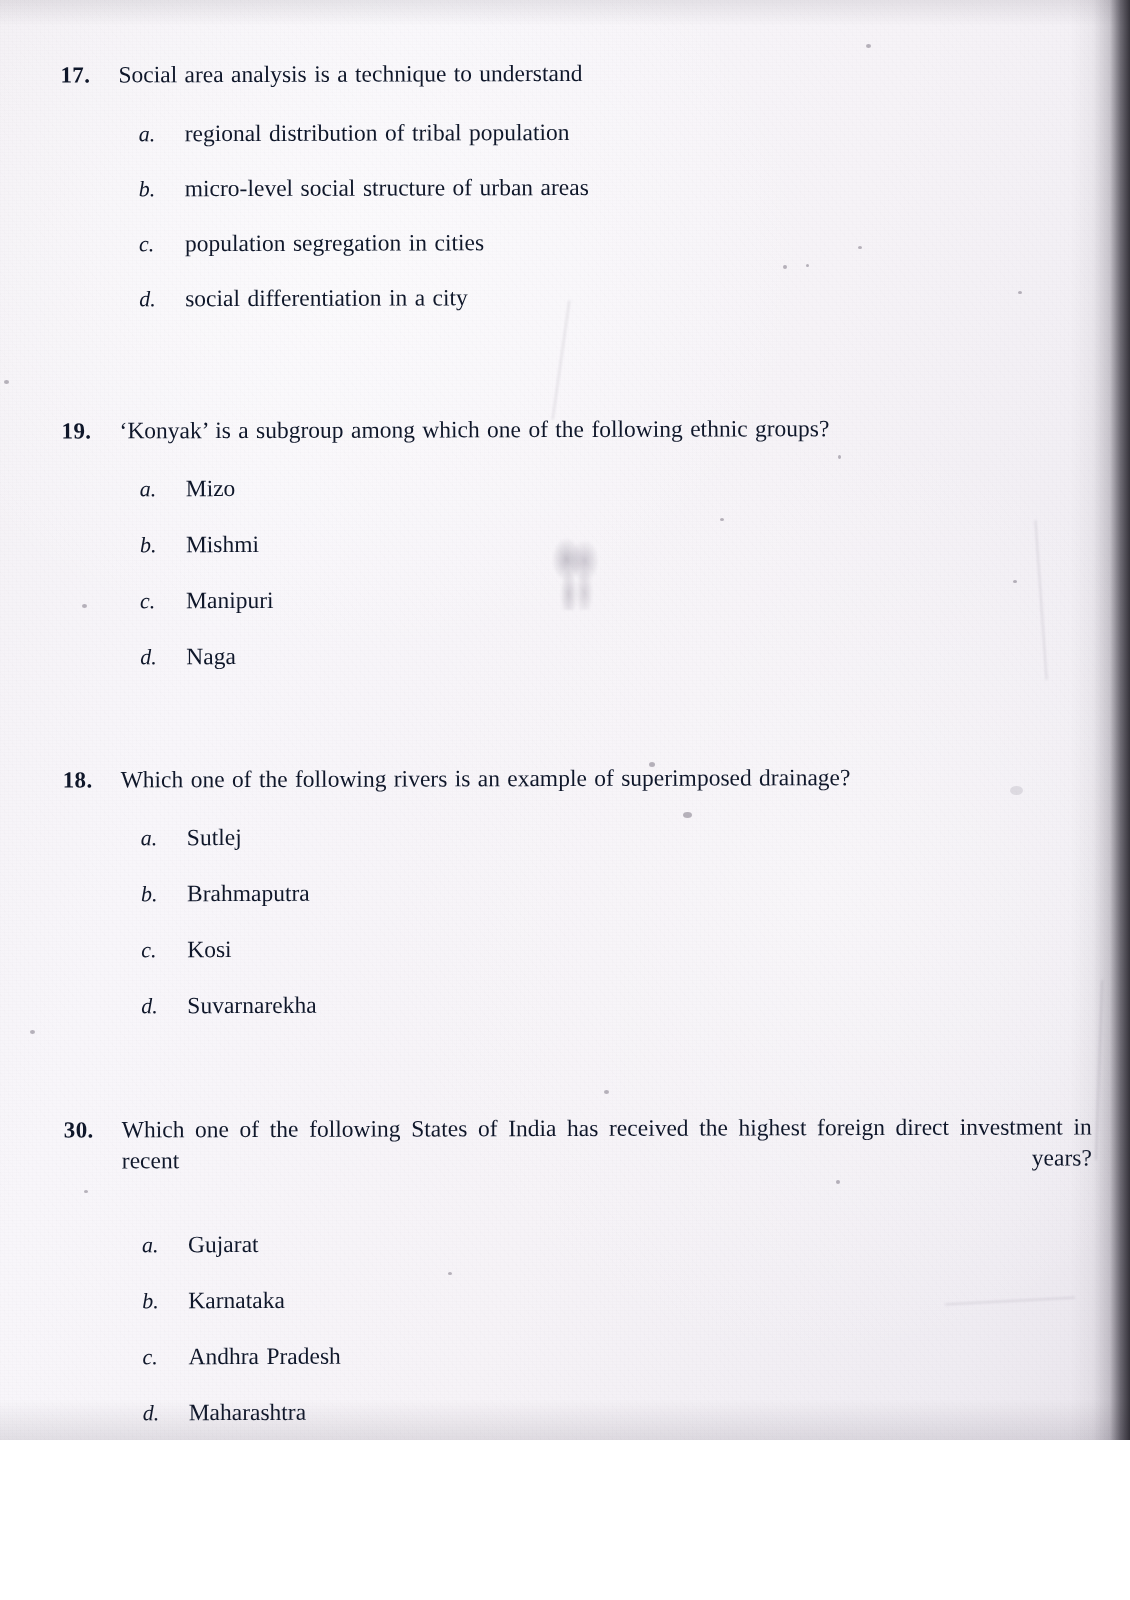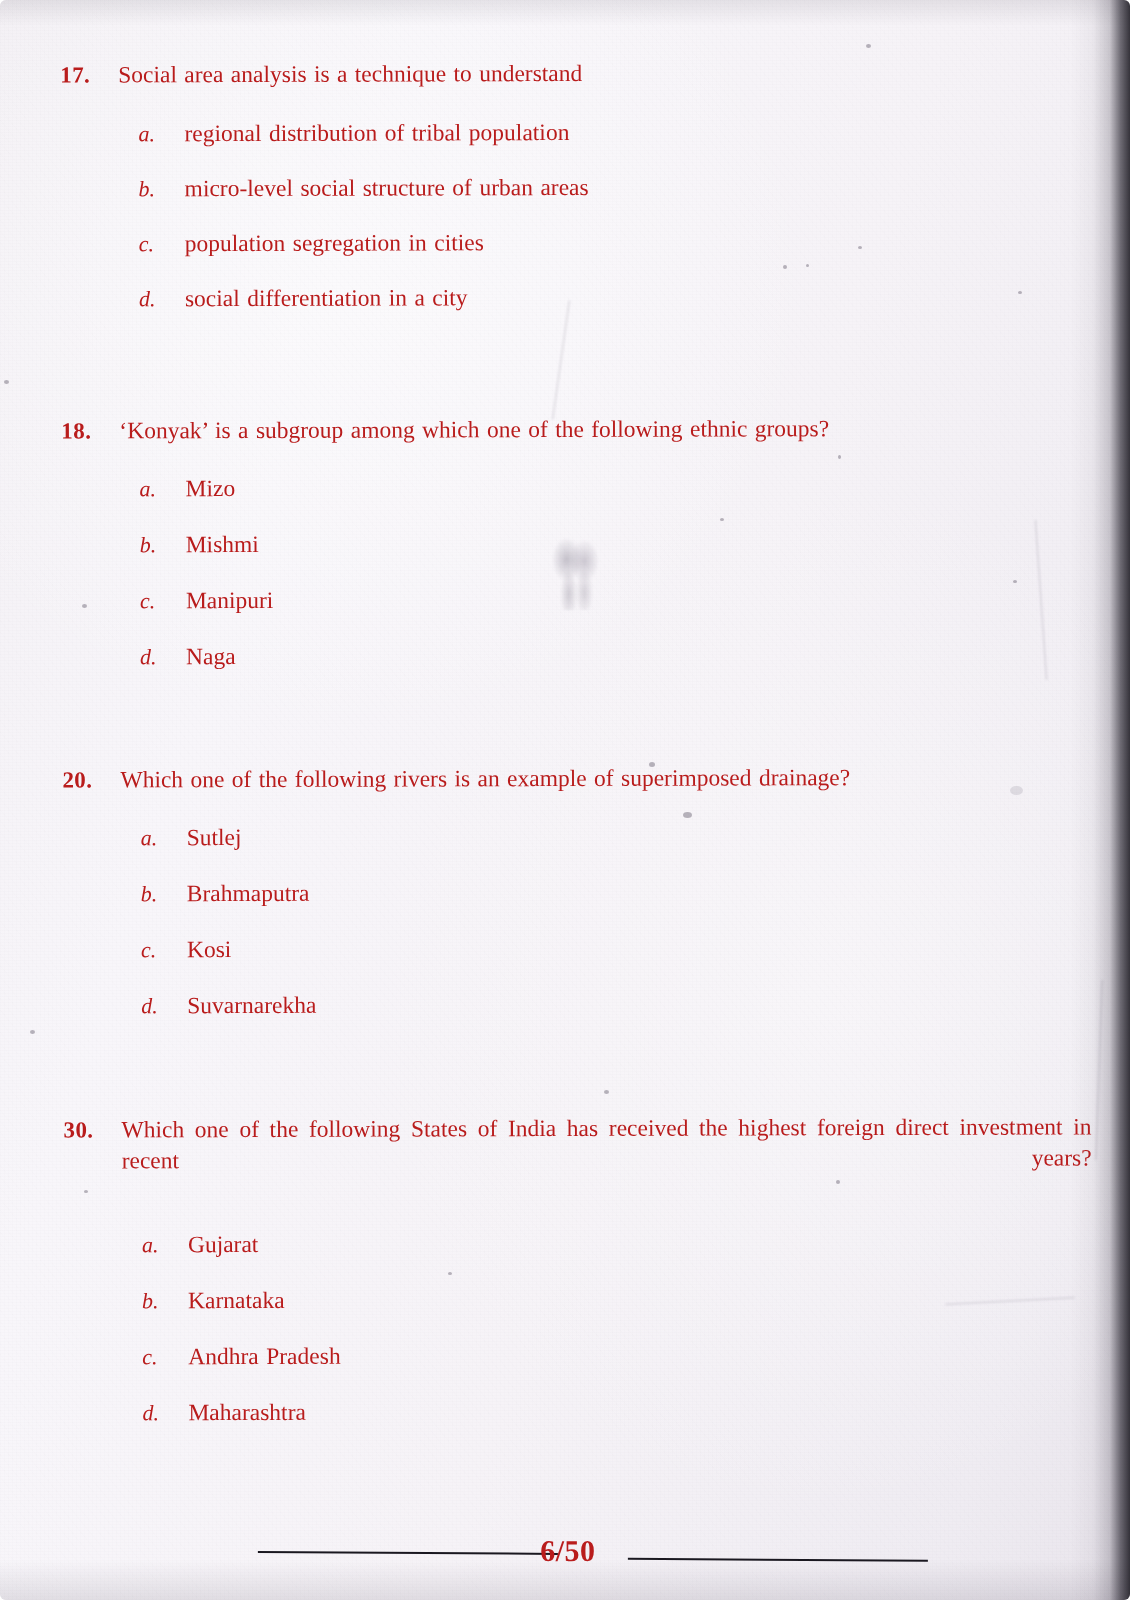--- a/index.html
+++ b/index.html
@@ -4,26 +4,25 @@
 <title>Exam Paper Page</title>
 <style>
   html, body {
     margin: 0;
     padding: 0;
     background: #ffffff;
   }
   #page {
     position: relative;
     width: 1130px;
-    height: 1600px;
+    height: 1440px;
     overflow: hidden;
     background: #f6f4f7;
     font-family: "Liberation Serif", "DejaVu Serif", serif;
-    color: #b91c1c;
-    border-radius: 6px;
+    color: #0f172a;
   }
 
   
   .paper-base {
     position: absolute;
     inset: 0;
     background:
       radial-gradient(ellipse 60% 40% at 30% 18%, #fbfafc 0%, rgba(251,250,252,0) 70%),
       radial-gradient(ellipse 55% 45% at 72% 62%, #f8f6f9 0%, rgba(248,246,249,0) 72%),
       linear-gradient(108deg, #f3f0f4 0%, #f8f6fa 26%, #f6f3f7 58%, #efecf2 88%, #e9e5ec 100%);
@@ -230,21 +229,21 @@
         </div>
         <div class="option" style="margin-top:28px;">
           <div class="opt-letter">d.</div>
           <div class="opt-text">social differentiation in a city</div>
         </div>
       </div>
     </div>
 
     <div class="question" style="top:414px;">
       <div class="q-head">
-        <div class="q-num">18.</div>
+        <div class="q-num">19.</div>
         <div class="q-text">‘Konyak’ is a subgroup among which one of the following ethnic groups?</div>
       </div>
       <div class="options">
         <div class="option" style="margin-top:29px;">
           <div class="opt-letter">a.</div>
           <div class="opt-text">Mizo</div>
         </div>
         <div class="option" style="margin-top:29px;">
           <div class="opt-letter">b.</div>
           <div class="opt-text">Mishmi</div>
@@ -255,21 +254,21 @@
         </div>
         <div class="option" style="margin-top:29px;">
           <div class="opt-letter">d.</div>
           <div class="opt-text">Naga</div>
         </div>
       </div>
     </div>
 
     <div class="question" style="top:763px;">
       <div class="q-head">
-        <div class="q-num">20.</div>
+        <div class="q-num">18.</div>
         <div class="q-text">Which one of the following rivers is an example of superimposed drainage?</div>
       </div>
       <div class="options">
         <div class="option" style="margin-top:29px;">
           <div class="opt-letter">a.</div>
           <div class="opt-text">Sutlej</div>
         </div>
         <div class="option" style="margin-top:29px;">
           <div class="opt-letter">b.</div>
           <div class="opt-text">Brahmaputra</div>

